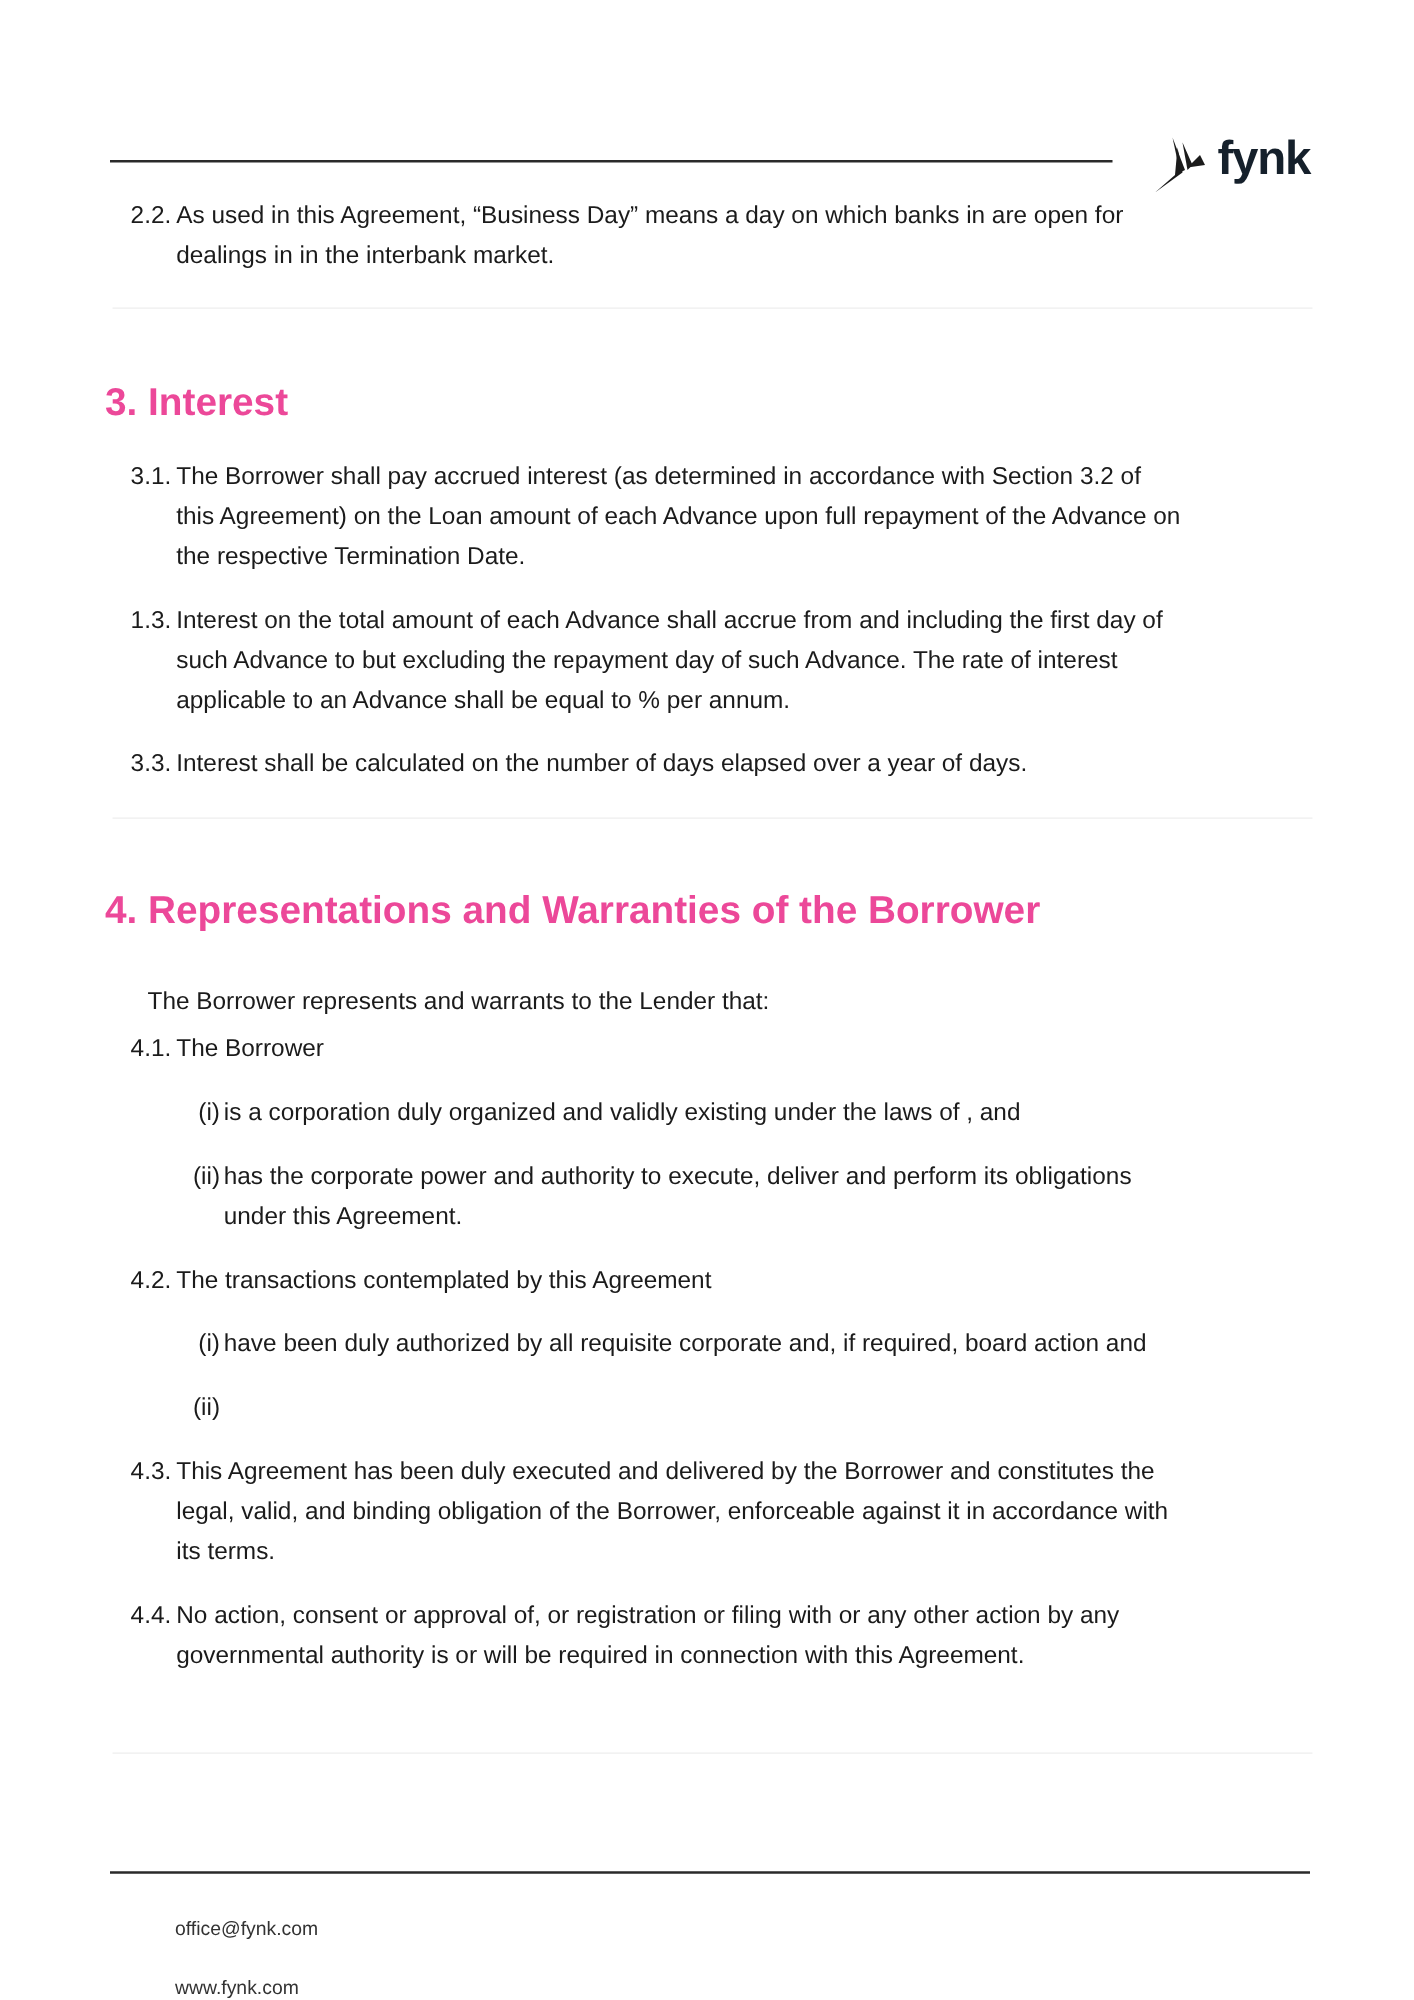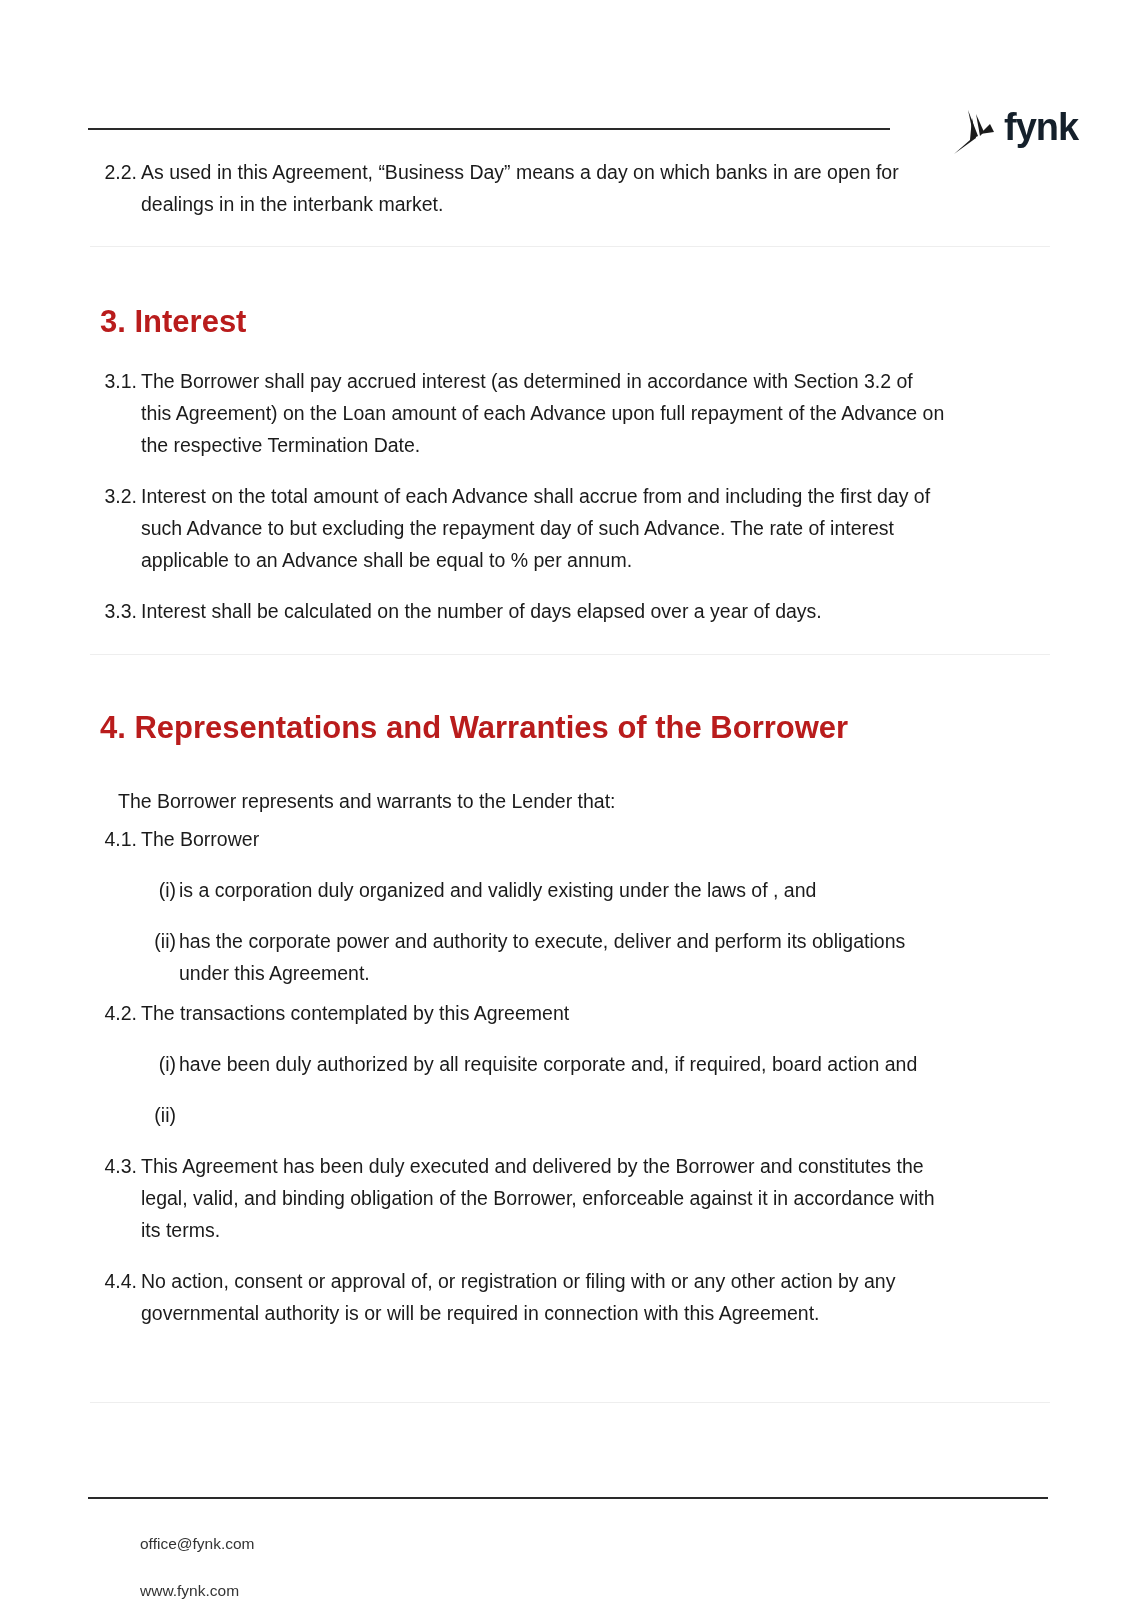--- a/index.html
+++ b/index.html
@@ -1,27 +1,27 @@
 <!DOCTYPE html>
 <html><head>
 <meta charset="utf-8">
 <style>
   html, body { margin: 0; padding: 0; background: #ffffff; }
   body { width: 1131px; height: 1600px; position: relative; overflow: hidden;
          font-family: "Liberation Sans", "DejaVu Sans", sans-serif; color: #1b1b1b; }
   .abs { position: absolute; }
   .hdr-rule { left: 88px; top: 128px; width: 802px; height: 2px; background: #2a2a2a; }
-  .logo { left: 950px; top: 104px; height: 52px; display: flex; align-items: center; }
+  .logo { left: 920px; top: 104px; height: 52px; display: flex; align-items: center; }
   .logo svg { width: 52px; height: 52px; }
   .logo-text { font-size: 38px; font-weight: 700; color: #15202b; letter-spacing: -1px; margin-left: 2px; margin-top: -6px; }
   .sep { left: 90px; width: 960px; height: 1px; background: #eeeeee; }
   .para { font-size: 19.5px; line-height: 32px; }
   .item { display: flex; }
   .num { width: 47px; text-align: right; padding-right: 4px; flex: none; }
-  .h2 { font-size: 31px; font-weight: 700; color: #b91c1c; left: 100px; }
+  .h2 { font-size: 31px; font-weight: 700; color: #ec4899; left: 84px; }
   .footer-rule { left: 88px; top: 1497px; width: 960px; height: 2px; background: #2a2a2a; }
   .footer-text { left: 140px; font-size: 15.5px; color: #333; line-height: 24px; }
 </style>
 </head>
 <body>
 
 <div class="abs hdr-rule"></div>
 <div class="abs logo">
   <svg viewBox="0 0 52 52">
     <polygon points="4,50 20,36 22,14 26,34" fill="#1b1b1b"></polygon>
@@ -48,21 +48,21 @@
 <div class="abs para" style="left:90px; top:365px; width:960px;">
   <div class="item">
     <span class="num">3.1.</span>
     <div>
       <div>The Borrower shall pay accrued interest (as determined in accordance with Section 3.2 of</div>
       <div>this Agreement) on the Loan amount of each Advance upon full repayment of the Advance on</div>
       <div>the respective Termination Date.</div>
     </div>
   </div>
   <div class="item" style="margin-top:19px;">
-    <span class="num">3.2.</span>
+    <span class="num">1.3.</span>
     <div>
       <div>Interest on the total amount of each Advance shall accrue from and including the first day of</div>
       <div>such Advance to but excluding the repayment day of such Advance. The rate of interest</div>
       <div>applicable to an Advance shall be equal to % per annum.</div>
     </div>
   </div>
   <div class="item" style="margin-top:19px;">
     <span class="num">3.3.</span>
     <div>
       <div>Interest shall be calculated on the number of days elapsed over a year of days.</div>
@@ -86,21 +86,21 @@
     <div>is a corporation duly organized and validly existing under the laws of , and</div>
   </div>
   <div class="item" style="margin-top:19px;">
     <span style="width:86px; text-align:right; padding-right:3px; flex:none;">(ii)</span>
     <div>
       <div>has the corporate power and authority to execute, deliver and perform its obligations</div>
       <div>under this Agreement.</div>
     </div>
   </div>
 
-  <div class="item" style="margin-top:8px;">
+  <div class="item" style="margin-top:19px;">
     <span class="num">4.2.</span>
     <div>The transactions contemplated by this Agreement</div>
   </div>
   <div class="item" style="margin-top:19px;">
     <span style="width:86px; text-align:right; padding-right:3px; flex:none;">(i)</span>
     <div>have been duly authorized by all requisite corporate and, if required, board action and</div>
   </div>
   <div class="item" style="margin-top:19px;">
     <span style="width:86px; text-align:right; padding-right:3px; flex:none;">(ii)</span>
   </div>

